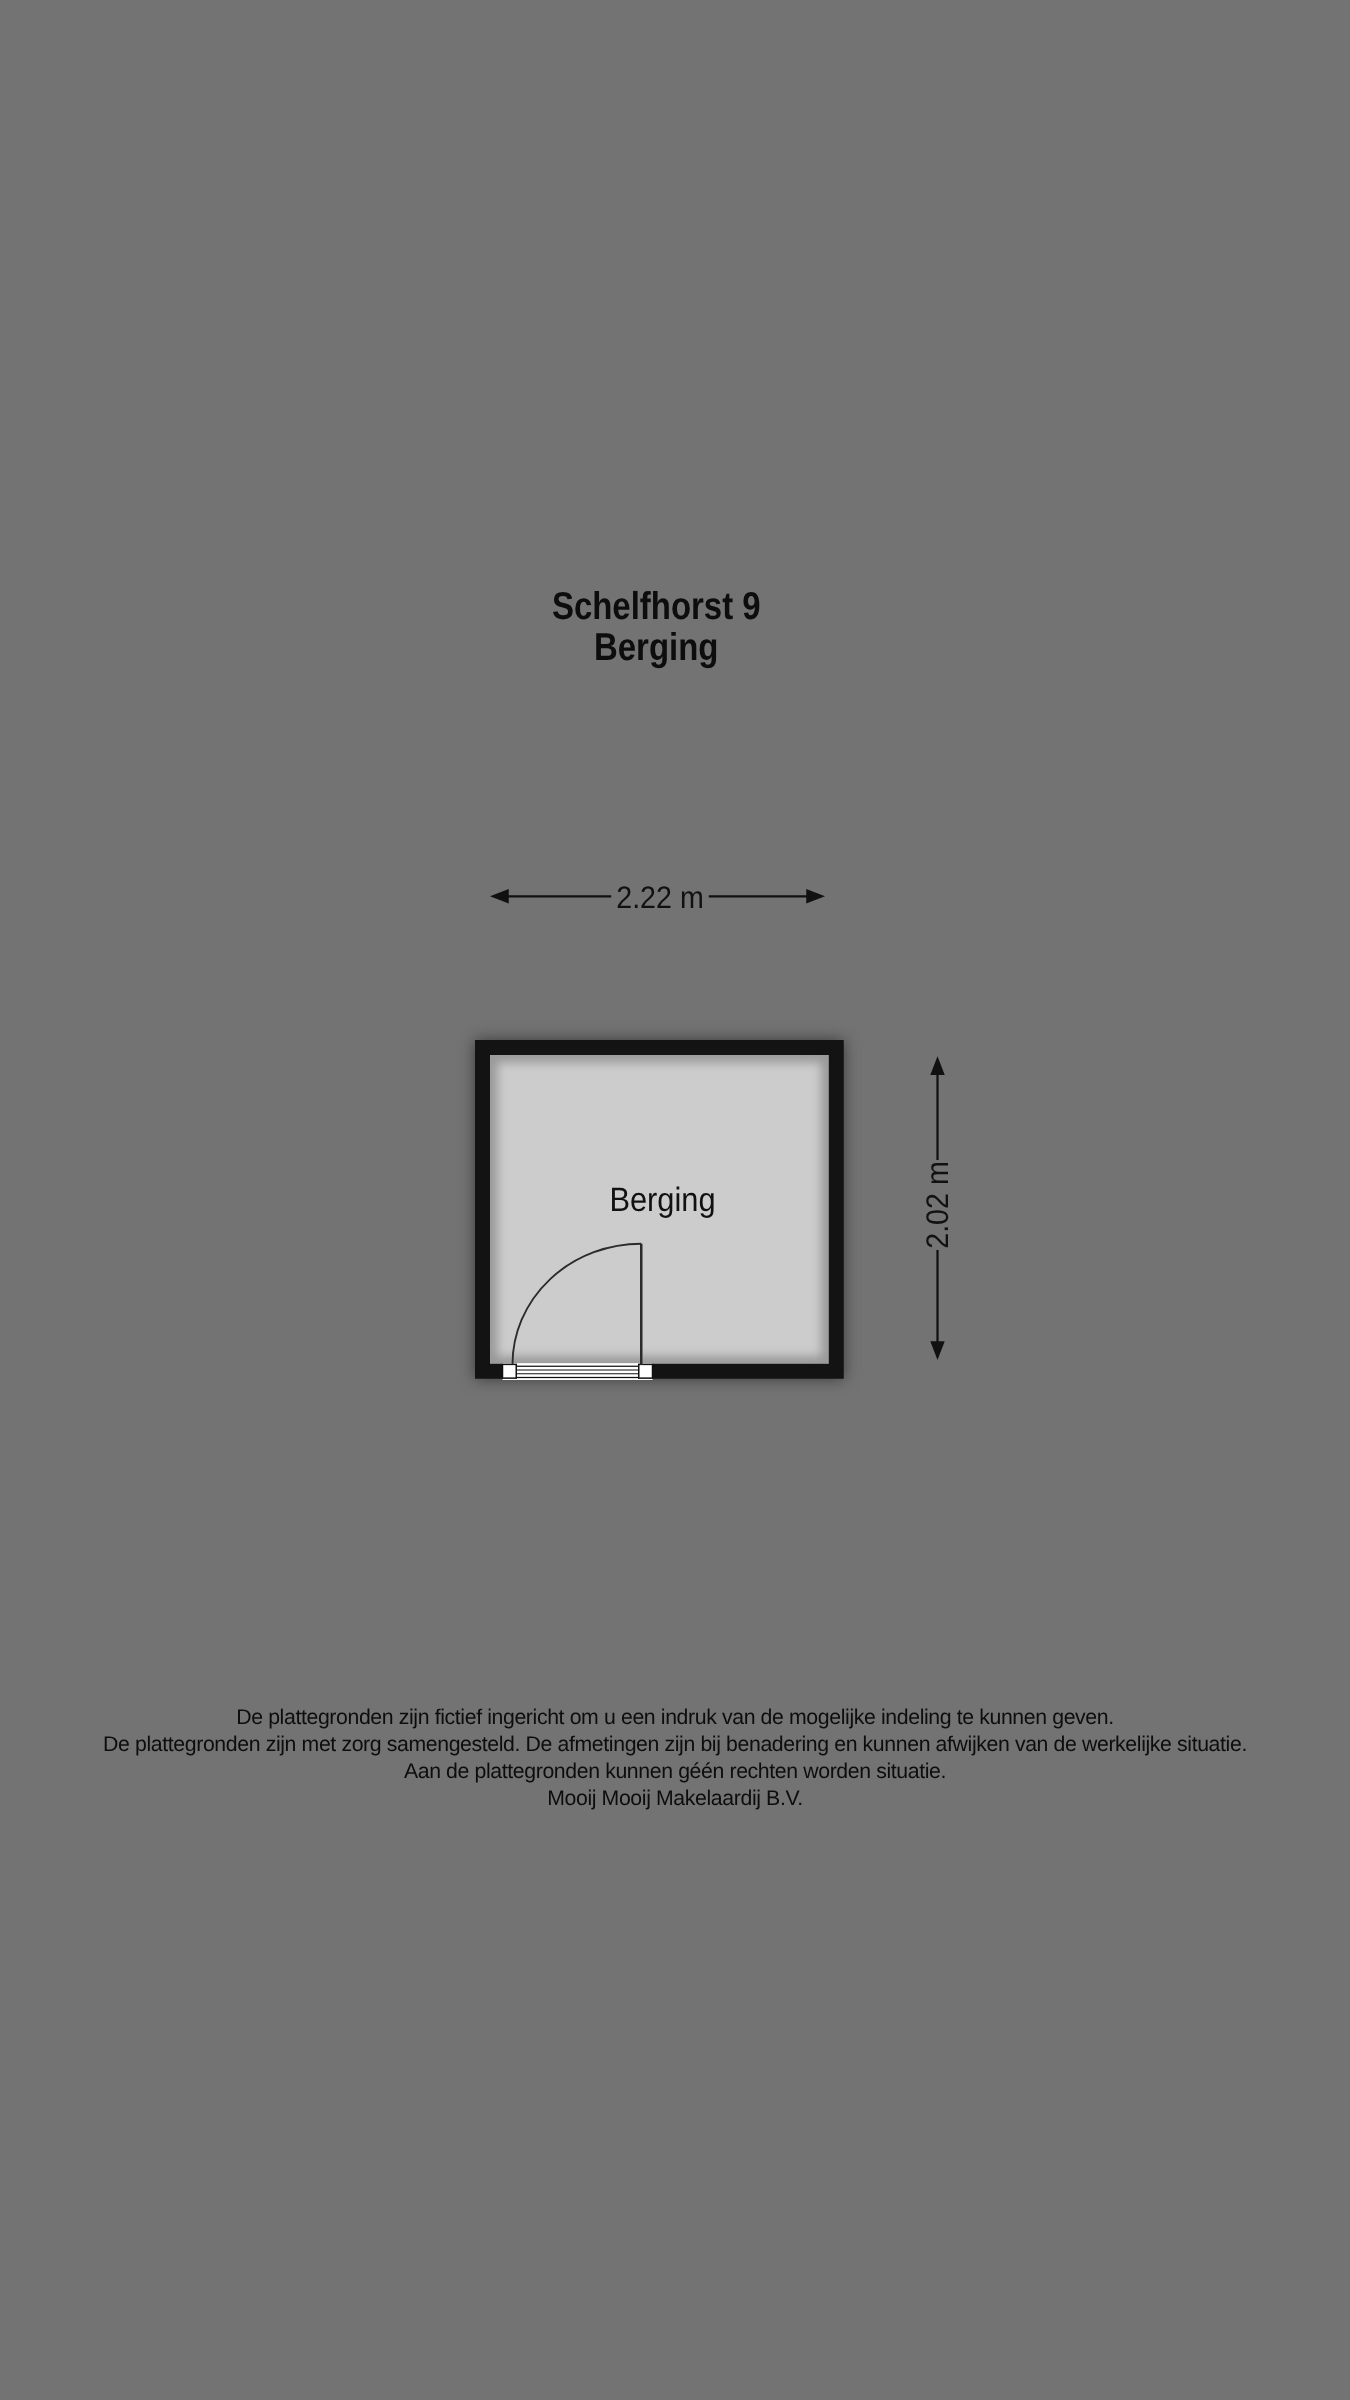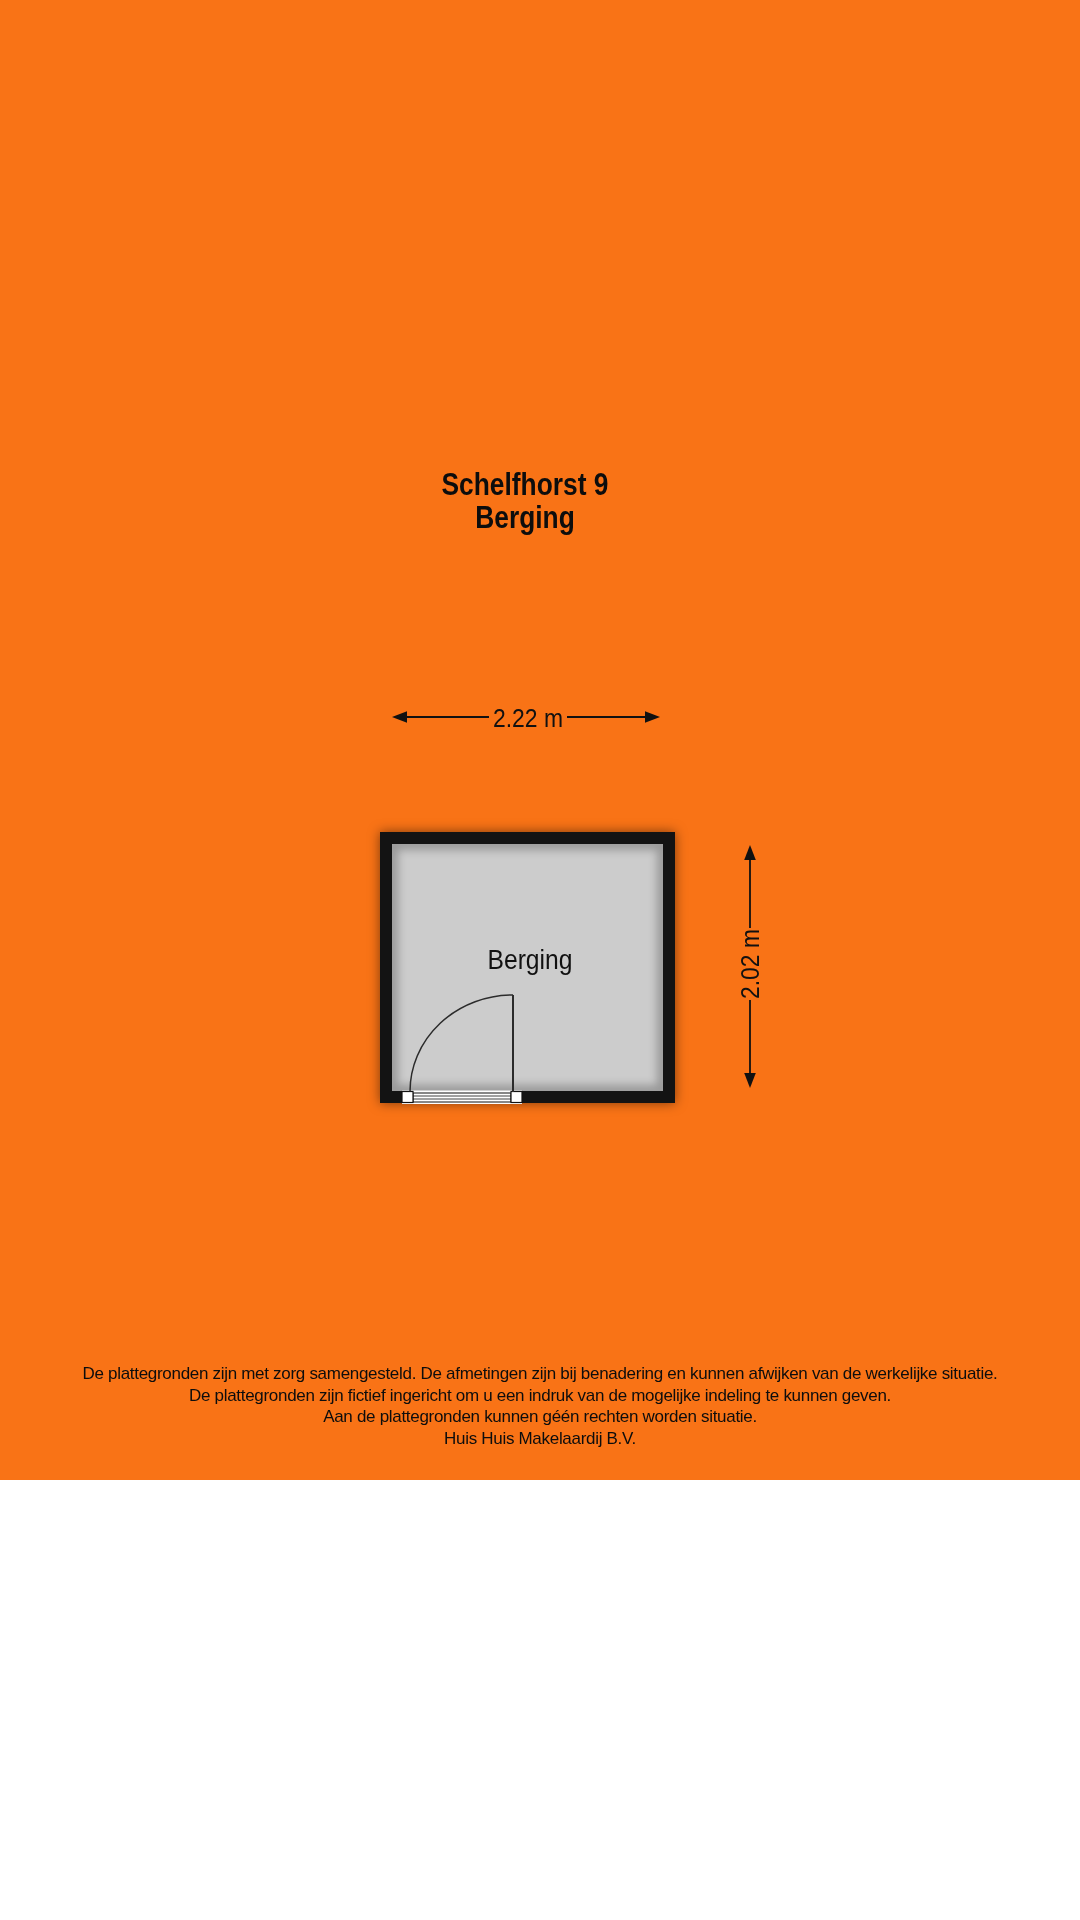--- a/index.html
+++ b/index.html
@@ -1,21 +1,21 @@
 <!DOCTYPE html>
 <html><head>
 <meta charset="utf-8">
 <style>
   * { margin: 0; padding: 0; box-sizing: border-box; }
   html, body { background: #ffffff; }
   .page {
     position: relative;
     width: 1080px;
-    height: 1480px;
-    background: #f97316;
+    height: 1920px;
+    background: #737373;
     overflow: hidden;
     font-family: "Liberation Sans", sans-serif;
     color: #111111;
   }
   .title-block {
     position: absolute;
     top: 468px;
     left: 525px;
     transform: translateX(-50%) scaleX(0.85);
     transform-origin: center top;
@@ -102,19 +102,19 @@
     <g>
       <polygon class="arrowhead" points="750,845 744.2,860 755.8,860"></polygon>
       <line class="dim-line" x1="750" y1="858" x2="750" y2="928"></line>
       <text x="750" y="964" text-anchor="middle" dominant-baseline="central" font-size="25" textLength="70" lengthAdjust="spacingAndGlyphs" transform="rotate(-90 750 964)">2.02 m</text>
       <line class="dim-line" x1="750" y1="1000" x2="750" y2="1075"></line>
       <polygon class="arrowhead" points="750,1088 744.2,1073 755.8,1073"></polygon>
     </g>
   </svg>
 
   <div class="disclaimer">
+    <div>De plattegronden zijn fictief ingericht om u een indruk van de mogelijke indeling te kunnen geven.</div>
     <div>De plattegronden zijn met zorg samengesteld. De afmetingen zijn bij benadering en kunnen afwijken van de werkelijke situatie.</div>
-    <div>De plattegronden zijn fictief ingericht om u een indruk van de mogelijke indeling te kunnen geven.</div>
     <div>Aan de plattegronden kunnen géén rechten worden situatie.</div>
-    <div>Huis Huis Makelaardij B.V.</div>
+    <div>Mooij Mooij Makelaardij B.V.</div>
   </div>
 
 </div>
 
 </body></html>

